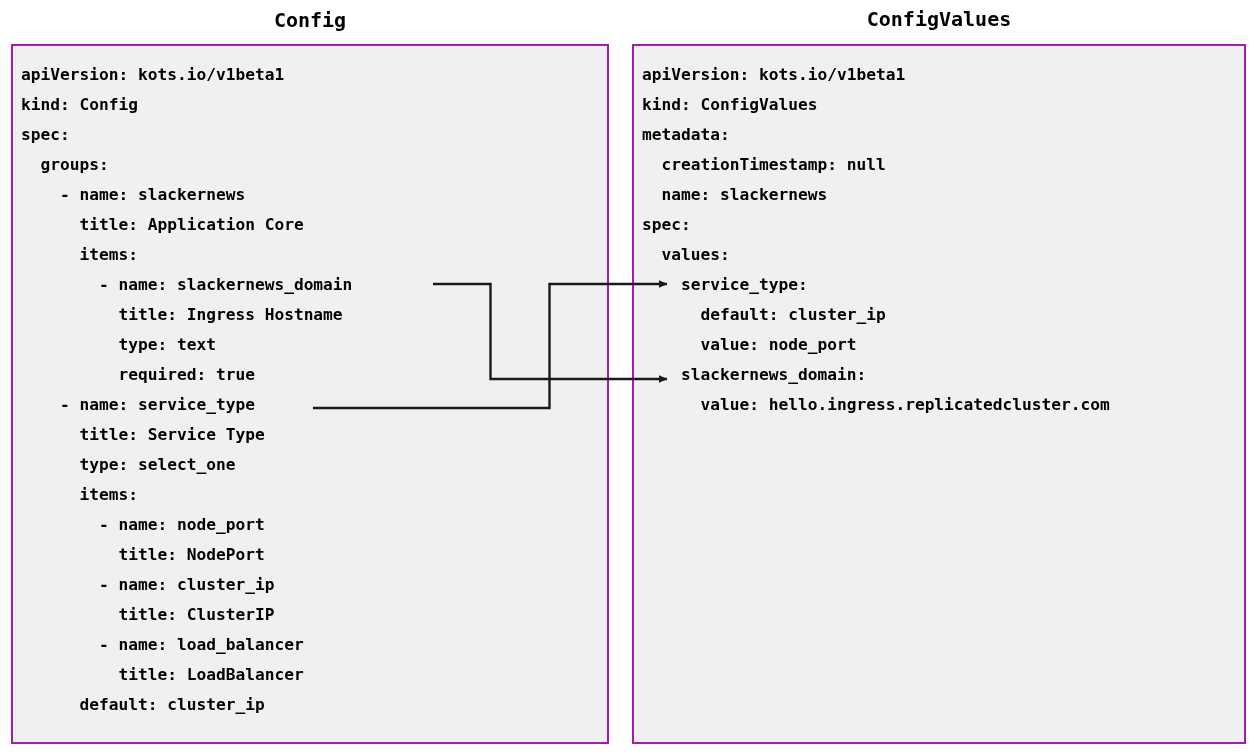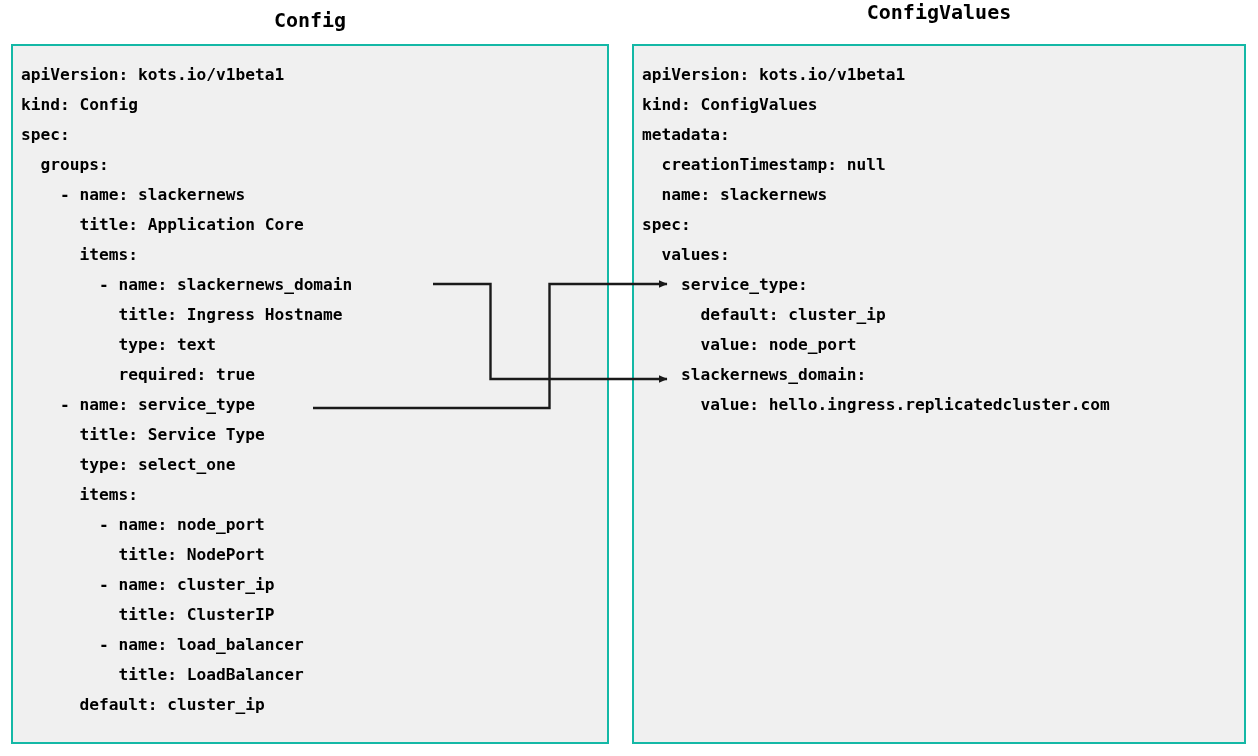--- a/index.html
+++ b/index.html
@@ -21,21 +21,21 @@
     font-size: 20px;
     font-weight: bold;
     color: #000000;
     letter-spacing: 0px;
     text-align: center;
     white-space: pre;
   }
   .panel {
     position: absolute;
     background: #f0f0f0;
-    border: 2px solid #14b8a6;
+    border: 2px solid #a21caf;
     box-sizing: border-box;
   }
   .code {
     position: absolute;
     top: 14px;
     left: 8px;
     right: 4px;
     font-family: "DejaVu Sans Mono", "Liberation Mono", monospace;
     font-size: 16.2px;
     font-weight: bold;
@@ -57,21 +57,21 @@
     pointer-events: none;
   }
 </style>
 </head>
 <body>
 
 <div id="canvas">
 
   <div class="panel-title" style="left: 11px; top: 8px; width: 598px;">Config</div>
 
-  <div class="panel-title" style="left: 632px; top: 0; width: 614px;">ConfigValues</div>
+  <div class="panel-title" style="left: 632px; top: 7px; width: 614px;">ConfigValues</div>
 
   <div class="panel" style="left: 11px; top: 44px; width: 598px; height: 700px;">
     <div class="code" id="left-code"><span class="code-line">apiVersion: kots.io/v1beta1</span><span class="code-line">kind: Config</span><span class="code-line">spec:</span><span class="code-line">  groups:</span><span class="code-line">    - name: slackernews</span><span class="code-line">      title: Application Core</span><span class="code-line">      items:</span><span class="code-line">        - name: slackernews_domain</span><span class="code-line">          title: Ingress Hostname</span><span class="code-line">          type: text</span><span class="code-line">          required: true</span><span class="code-line">    - name: service_type</span><span class="code-line">      title: Service Type</span><span class="code-line">      type: select_one</span><span class="code-line">      items:</span><span class="code-line">        - name: node_port</span><span class="code-line">          title: NodePort</span><span class="code-line">        - name: cluster_ip</span><span class="code-line">          title: ClusterIP</span><span class="code-line">        - name: load_balancer</span><span class="code-line">          title: LoadBalancer</span><span class="code-line">      default: cluster_ip</span></div>
   </div>
 
   <div class="panel" style="left: 632px; top: 44px; width: 614px; height: 700px;">
     <div class="code" id="right-code"><span class="code-line">apiVersion: kots.io/v1beta1</span><span class="code-line">kind: ConfigValues</span><span class="code-line">metadata:</span><span class="code-line">  creationTimestamp: null</span><span class="code-line">  name: slackernews</span><span class="code-line">spec:</span><span class="code-line">  values:</span><span class="code-line">    service_type:</span><span class="code-line">      default: cluster_ip</span><span class="code-line">      value: node_port</span><span class="code-line">    slackernews_domain:</span><span class="code-line">      value: hello.ingress.replicatedcluster.com</span></div>
   </div>
 
   <svg class="overlay" viewBox="0 0 1258 756" xmlns="http://www.w3.org/2000/svg">

